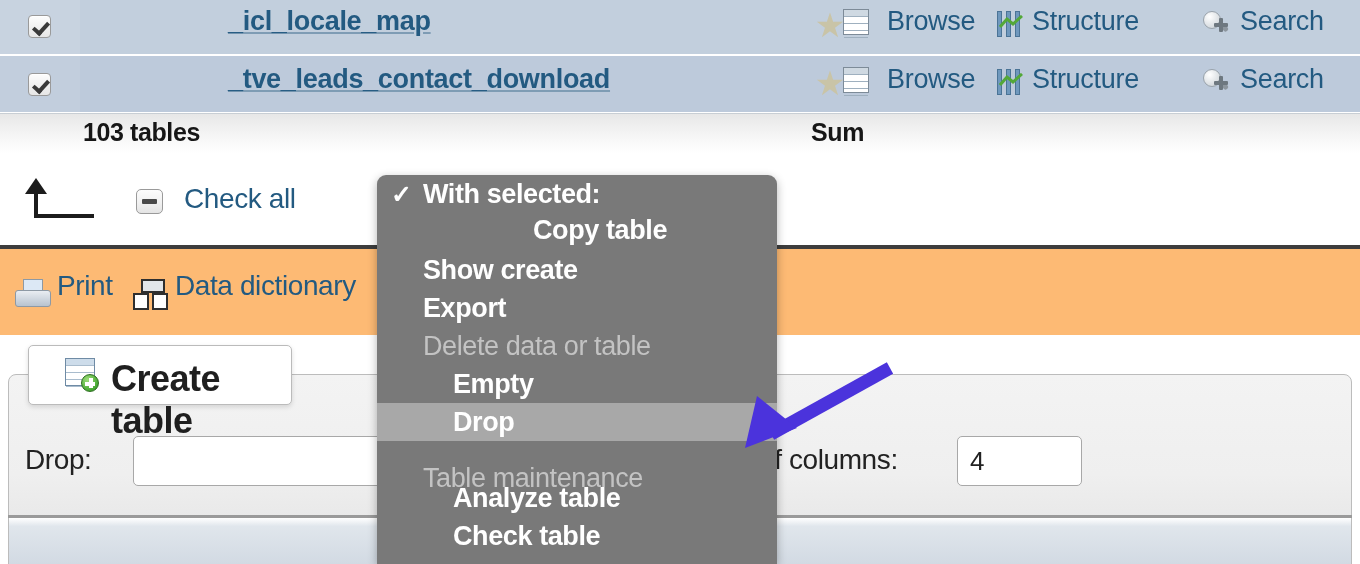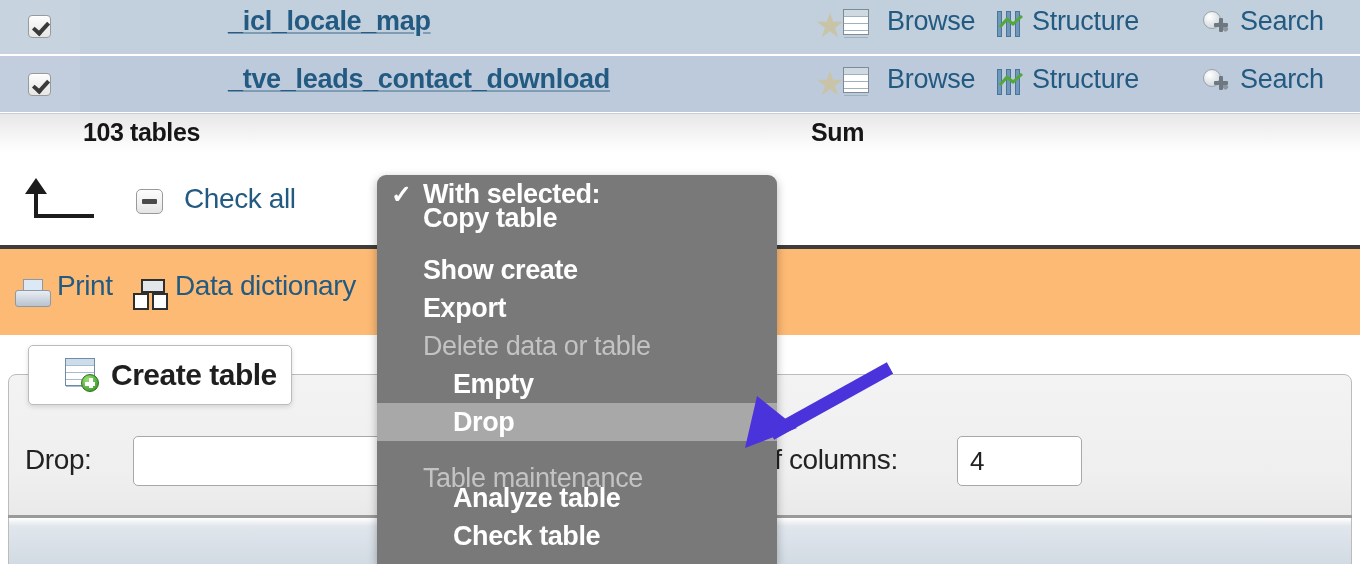--- a/index.html
+++ b/index.html
@@ -252,21 +252,21 @@
   .ct-plus{
     position:absolute;left:16px;top:16px;width:18px;height:18px;border-radius:50%;
     background: radial-gradient(circle at 35% 30%, #9ede7a, #46a832 70%, #2f7d22);
     border:1px solid #2c6d1f; box-sizing:border-box;
   }
   .ct-plus::before,.ct-plus::after{content:"";position:absolute;background:#fff;}
   .ct-plus::before{left:7px;top:3px;width:4px;height:10px;}
   .ct-plus::after{left:3px;top:7px;width:10px;height:4px;}
   #create-tab-label{
     position:absolute;left:82px;top:12px;
-    font-size:30px;font-weight:bold;color:#1f1f1f;letter-spacing:-0.5px;
+    font-size:36px;font-weight:bold;color:#1f1f1f;letter-spacing:-0.5px;
   }
 
   #name-label{
     position:absolute;left:25px;top:444px;
     font-size:28px;color:#222;letter-spacing:-0.4px;
   }
   #name-input{
     position:absolute;left:133px;top:436px;
     width:468px;height:50px;
     background:#ffffff;
@@ -485,21 +485,21 @@
 <input id="columns-input" type="text" value="4" style="">
 
 <div id="panel-divider"></div>
 <div id="panel-footer"></div>
 
 <div id="dropdown-menu">
   <div class="menu-item" style="top:0px;">
     <span class="menu-check">✓</span>
     <span>With selected:</span>
   </div>
-  <div class="menu-item" style="top:24px;">
+  <div class="menu-item" style="top:36px;text-align:center;">
     <span>Copy table</span>
   </div>
   <div class="menu-item" style="top:76px;">
     <span>Show create</span>
   </div>
   <div class="menu-item" style="top:114px;">
     <span>Export</span>
   </div>
   <div class="menu-item header" style="top:152px;">
     <span>Delete data or table</span>

